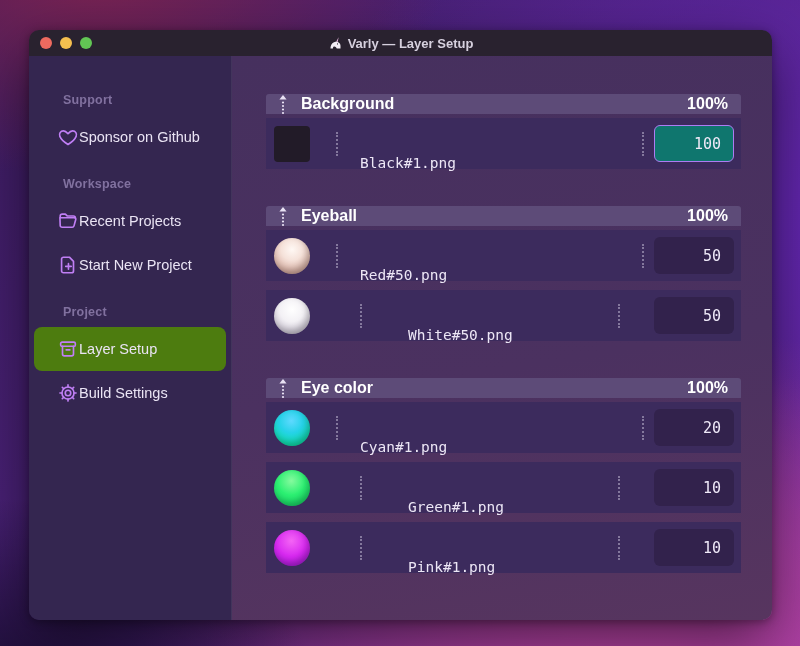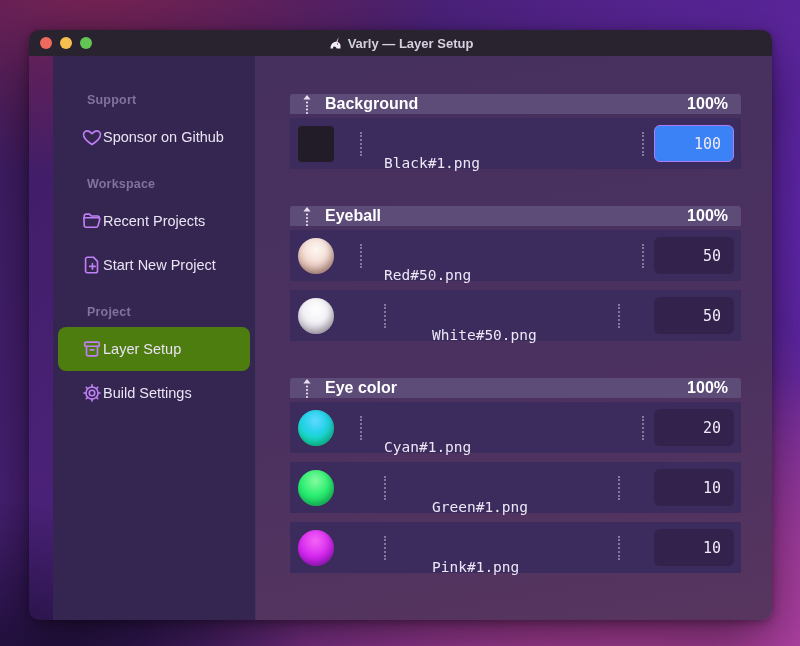--- a/index.html
+++ b/index.html
@@ -24,21 +24,21 @@
     height:26px; flex:0 0 26px; background:#29222f;
     display:flex; align-items:center; justify-content:center; position:relative;
   }
   .traffic{ position:absolute; left:11px; top:0; height:100%; display:flex; align-items:center; gap:8px; }
   .light{ width:12px; height:12px; border-radius:50%; }
   .light.close{ background:#ee6a5f; }
   .light.min{ background:#f5bf4f; }
   .light.zoom{ background:#62c554; }
   .title{ display:flex; align-items:flex-end; gap:5px; color:#d6d0de; font-size:13px; font-weight:700; }
   .title svg{ display:block; }
-  .winbody{ flex:1; display:flex; min-height:0;padding-left:24px; }
+  .winbody{ flex:1; display:flex; min-height:0; }
 
   
   .sidebar{
     width:203px; flex:0 0 203px; background:#342650; padding-top:37px;
     border-right:1px solid rgba(255,255,255,.07);
   }
   .sec-heading{
     color:#81719f; font-size:12.5px; font-weight:700; letter-spacing:.2px;
     padding-left:34px; margin-bottom:8px;
   }
@@ -87,21 +87,21 @@
     margin-left:22px; color:#ece6f5; font-size:14.5px;
     font-family:"DejaVu Sans Mono", monospace;
     margin-top:38px;
   }
   .weight-input{
     margin-left:10px; width:80px; height:37px; border-radius:6px;
     background:#32224c; border:1px solid transparent;
     color:#efe9f8; font-size:15px; font-family:"DejaVu Sans Mono", monospace;
     text-align:right; padding:0 12px; outline:none;
   }
-  .weight-input.focused{ border:1.5px solid #ad7df3; background:#3b82f6; }
+  .weight-input.focused{ border:1.5px solid #ad7df3; background:#0f766e; }
 </style>
 </head>
 <body>
 
 <div class="window">
 
   <div class="titlebar">
     <div class="traffic">
       <span class="light close"></span>
       <span class="light min"></span>

